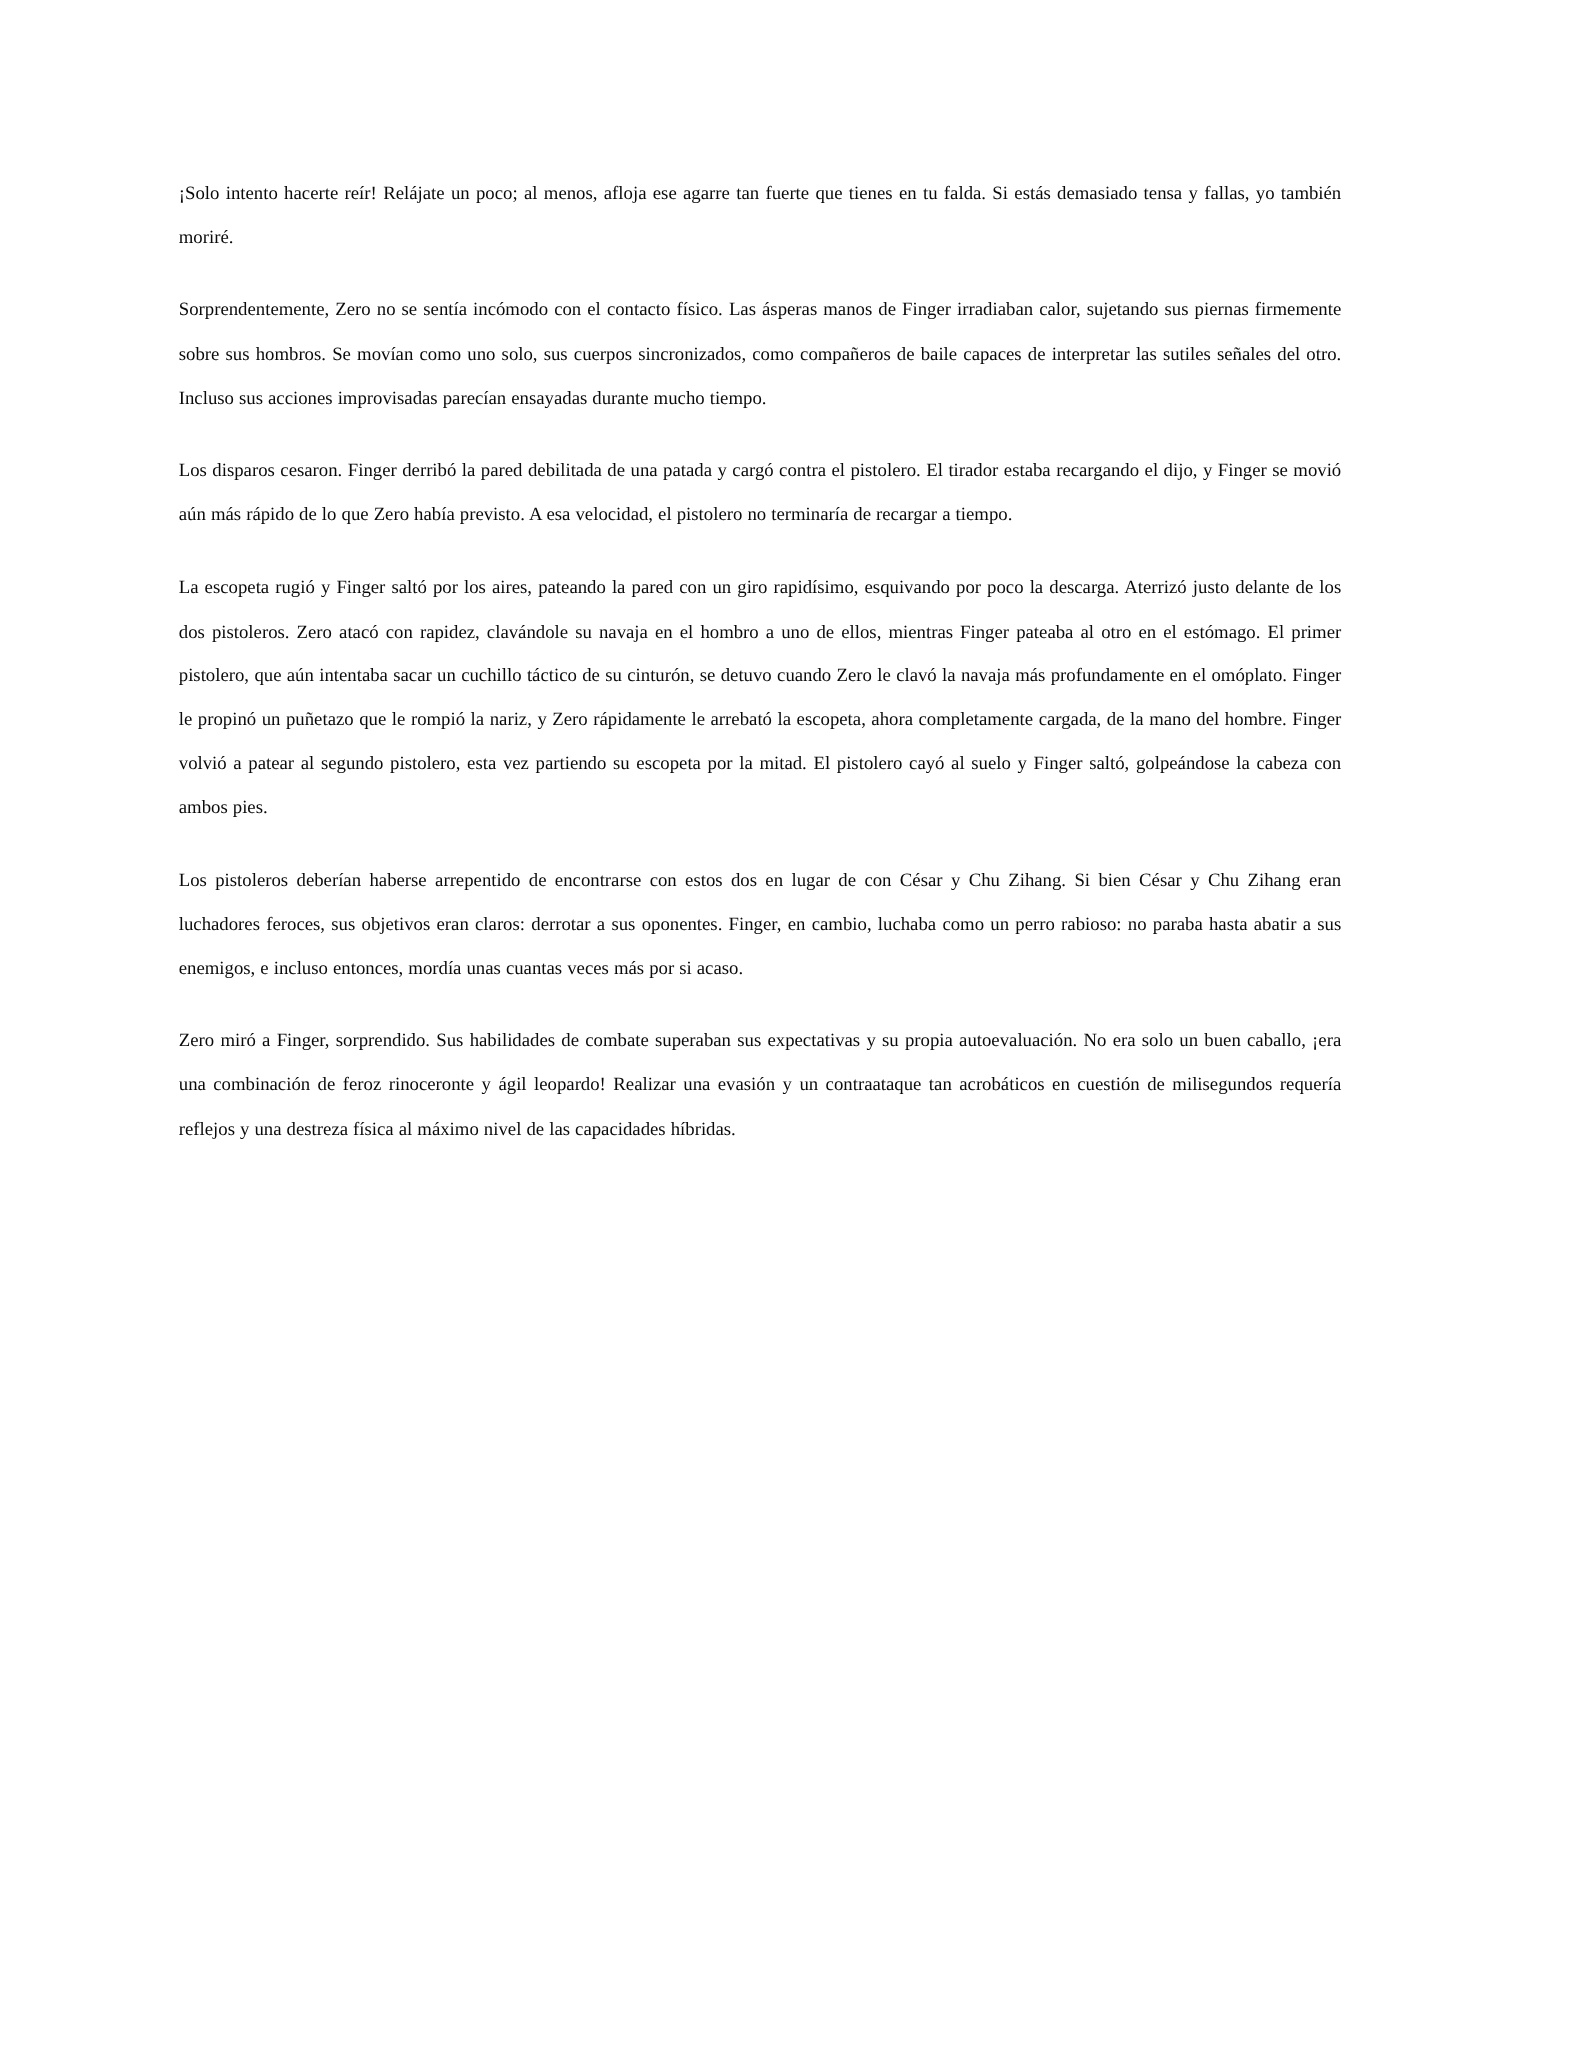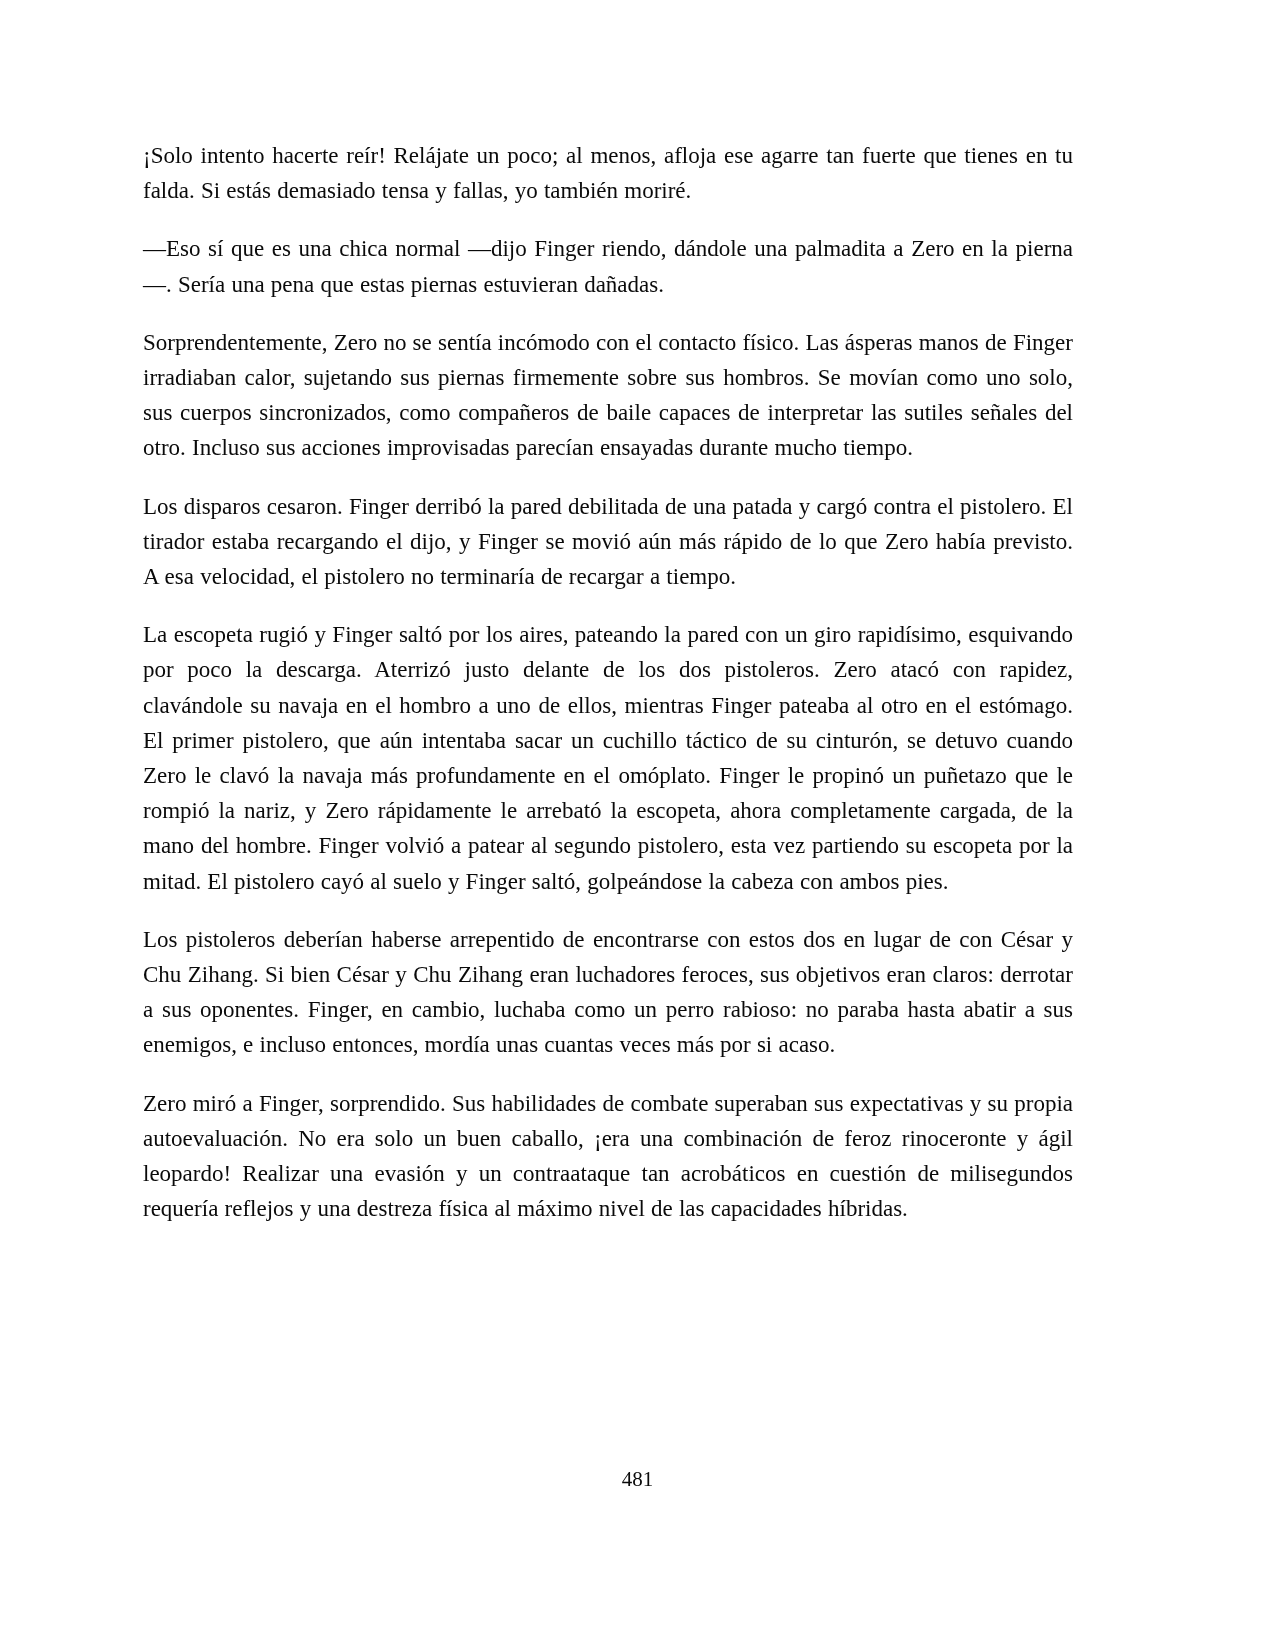--- a/index.html
+++ b/index.html
@@ -21,21 +21,21 @@
     overflow: hidden;
     box-sizing: border-box;
   }
   .text-column {
     position: absolute;
     left: 143px;
     top: 138px;
     width: 930px;
   }
   .paragraph {
-    font-size: 23px;
+    font-size: 15px;
     line-height: 35.2px;
     text-align: justify;
     text-justify: inter-word;
     margin: 0 0 23px 0;
     hyphens: none;
     -webkit-hyphens: none;
     word-spacing: 0.02em;
     color: #0a0a0a;
   }
   .paragraph:last-child {
@@ -52,23 +52,21 @@
     color: #0a0a0a;
   }
 </style>
 </head>
 <body>
 
 <div class="page">
 
   <div class="text-column">
     <p class="paragraph">¡Solo intento hacerte reír! Relájate un poco; al menos, afloja ese agarre tan fuerte que tienes en tu falda. Si estás demasiado tensa y fallas, yo también moriré.</p>
-    <p class="paragraph">—Eso sí que es una chica normal —dijo Finger riendo, dándole una palmadita a Zero en la pierna—. Sería una pena que estas piernas estuvieran dañadas.</p>
     <p class="paragraph">Sorprendentemente, Zero no se sentía incómodo con el contacto físico. Las ásperas manos de Finger irradiaban calor, sujetando sus piernas firmemente sobre sus hombros. Se movían como uno solo, sus cuerpos sincronizados, como compañeros de baile capaces de interpretar las sutiles señales del otro. Incluso sus acciones improvisadas parecían ensayadas durante mucho tiempo.</p>
     <p class="paragraph">Los disparos cesaron. Finger derribó la pared debilitada de una patada y cargó contra el pistolero. El tirador estaba recargando el dijo, y Finger se movió aún más rápido de lo que Zero había previsto. A esa velocidad, el pistolero no terminaría de recargar a tiempo.</p>
     <p class="paragraph">La escopeta rugió y Finger saltó por los aires, pateando la pared con un giro rapidísimo, esquivando por poco la descarga. Aterrizó justo delante de los dos pistoleros. Zero atacó con rapidez, clavándole su navaja en el hombro a uno de ellos, mientras Finger pateaba al otro en el estómago. El primer pistolero, que aún intentaba sacar un cuchillo táctico de su cinturón, se detuvo cuando Zero le clavó la navaja más profundamente en el omóplato. Finger le propinó un puñetazo que le rompió la nariz, y Zero rápidamente le arrebató la escopeta, ahora completamente cargada, de la mano del hombre. Finger volvió a patear al segundo pistolero, esta vez partiendo su escopeta por la mitad. El pistolero cayó al suelo y Finger saltó, golpeándose la cabeza con ambos pies.</p>
     <p class="paragraph">Los pistoleros deberían haberse arrepentido de encontrarse con estos dos en lugar de con César y Chu Zihang. Si bien César y Chu Zihang eran luchadores feroces, sus objetivos eran claros: derrotar a sus oponentes. Finger, en cambio, luchaba como un perro rabioso: no paraba hasta abatir a sus enemigos, e incluso entonces, mordía unas cuantas veces más por si acaso.</p>
     <p class="paragraph">Zero miró a Finger, sorprendido. Sus habilidades de combate superaban sus expectativas y su propia autoevaluación. No era solo un buen caballo, ¡era una combinación de feroz rinoceronte y ágil leopardo! Realizar una evasión y un contraataque tan acrobáticos en cuestión de milisegundos requería reflejos y una destreza física al máximo nivel de las capacidades híbridas.</p>
   </div>
 
-  <div class="page-number">481</div>
 
 </div>
 
 </body></html>

